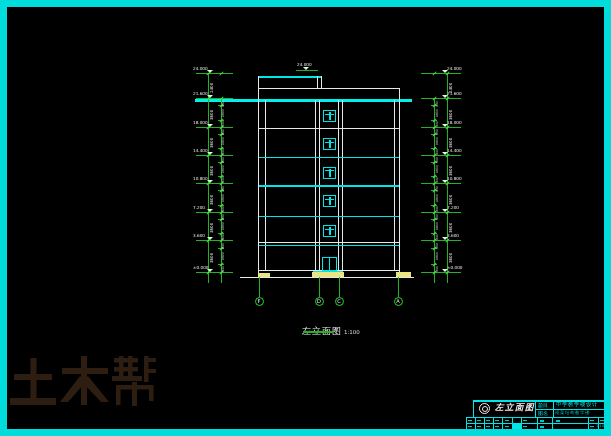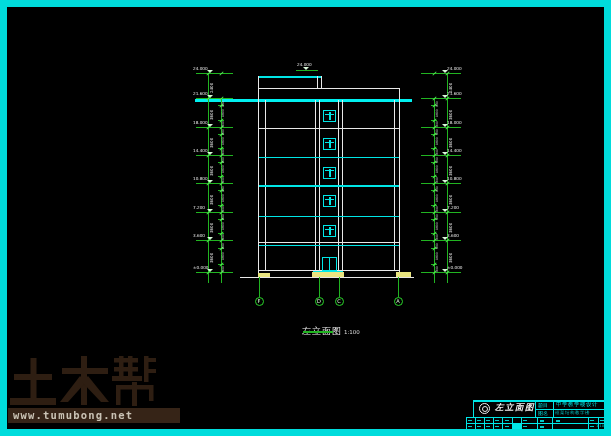--- a/index.html
+++ b/index.html
@@ -304,23 +304,20 @@
       <rect x="134" y="0" width="4.5" height="26"></rect>
       <rect x="134" y="2" width="12" height="4"></rect>
       <rect x="134" y="13" width="12" height="4"></rect>
       <rect x="106" y="29" width="37" height="4.5"></rect>
       <rect x="106" y="29" width="4.5" height="20"></rect>
       <rect x="139" y="29" width="4.5" height="16"></rect>
       <rect x="122" y="26" width="5" height="24"></rect>
     </g>
   </svg>
   <span class="sr">土木帮</span>
-  <div class="wm-bar">
-    <span class="u">www.tumubong.net</span>
-  </div>
 
   <div id="titleblock">
     <div class="logo-circle"></div>
     <div class="school">左立面图</div>
     <div class="tb-text" style="left:538px;top:402.5px;font-size:5px;">题目</div>
     <div class="tb-text" style="left:556px;top:402px;font-size:5.5px;letter-spacing:0.5px;">中学教学楼设计</div>
     <div class="tb-text" style="left:538px;top:410.5px;font-size:5px;">图名</div>
     <div class="tb-text" style="left:555px;top:410.5px;font-size:4.5px;color:#00bcbc;letter-spacing:0.5px;">框架结构教学楼</div>
     <div class="tb-text" style="left:596px;top:425px;font-size:3.5px;color:#00c8c8;">1:100</div>
   <div style="position: absolute; left: 473px; top: 400px; width: 131px; height: 1.6px; background: rgb(0, 230, 230);"></div>

